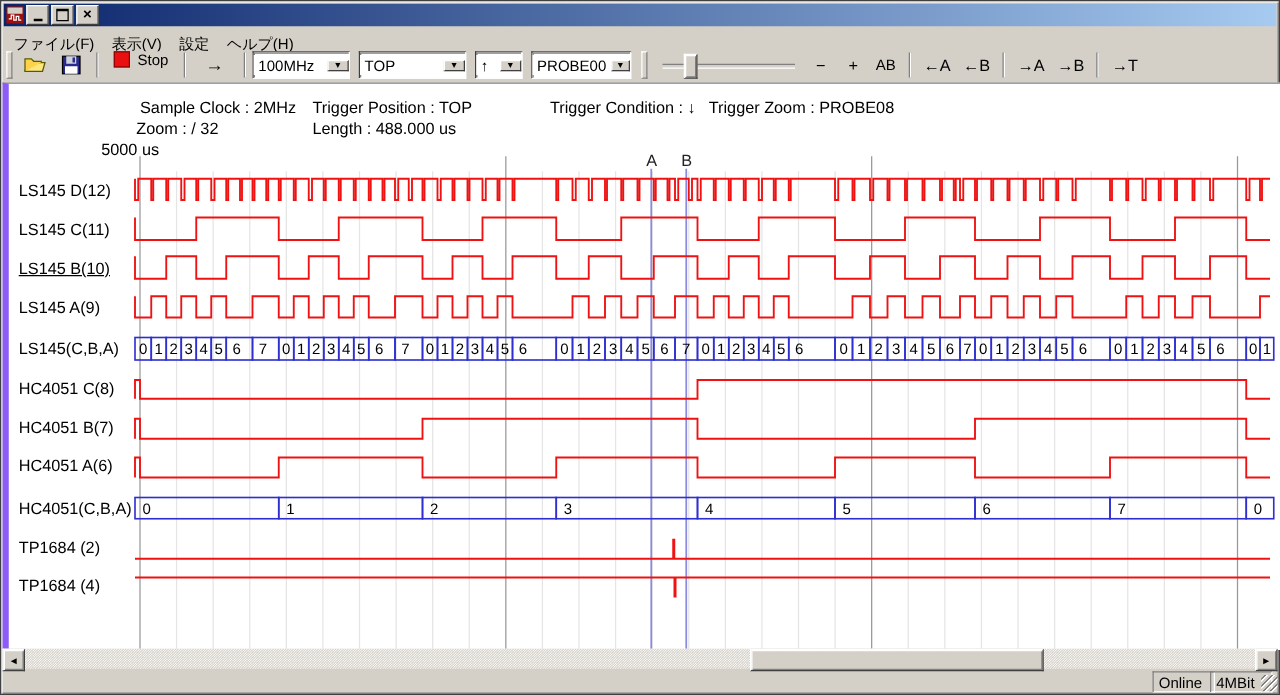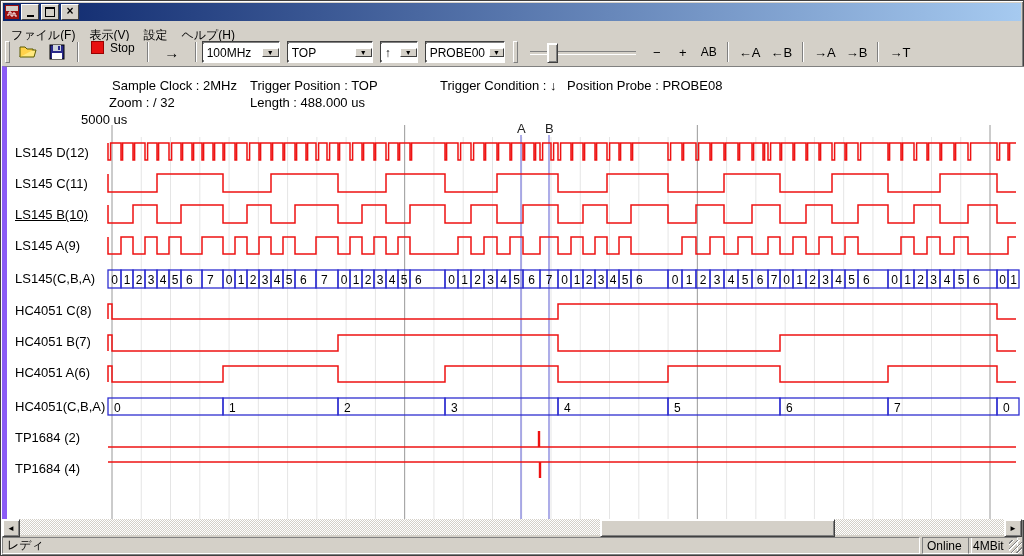--- a/index.html
+++ b/index.html
@@ -160,21 +160,21 @@
       <span class="tb-btn txt" style="font-size: 13px;">→T</span>
     </span>
 </div>
 
 <div id="panel">
   <div class="info" style="left:105px;top:11px">Sample Clock : 2MHz</div>
   <div class="info" style="left:102px;top:28px">Zoom : /  32</div>
   <div class="info" style="left:243px;top:11px">Trigger Position : TOP</div>
   <div class="info" style="left:243px;top:28px">Length : 488.000 us</div>
   <div class="info" style="left:433px;top:11px">Trigger Condition : ↓</div>
-  <div class="info" style="left:560px;top:11px">Position Probe : PROBE08</div>
+  <div class="info" style="left:560px;top:11px">Trigger Zoom : PROBE08</div>
   <div class="info" style="left:74px;top:45px">5000 us</div>
   <div id="ch-labels">
       <div class="ch-label" style="top: 78px;">LS145 D(12)</div>
       <div class="ch-label" style="top: 109px;">LS145 C(11)</div>
       <div class="ch-label" style="top: 140px; text-decoration: underline;">LS145 B(10)</div>
       <div class="ch-label" style="top: 171px;">LS145 A(9)</div>
       <div class="ch-label" style="top: 204px;">LS145(C,B,A)</div>
       <div class="ch-label" style="top: 236px;">HC4051 C(8)</div>
       <div class="ch-label" style="top: 267px;">HC4051 B(7)</div>
       <div class="ch-label" style="top: 298px;">HC4051 A(6)</div>
@@ -404,23 +404,20 @@
   <span class="scroll-btn" style="left:0">
       <span>◄</span>
     </span>
   <span id="scroll-thumb"></span>
   <span class="scroll-btn" style="right:0;left:auto">
       <span>►</span>
     </span>
 </div>
 
 <div id="statusbar">
-  <span class="status-pane" id="pane-ready">
-      <span>レディ</span>
-    </span>
   <span class="status-pane" id="pane-online">
       <span>Online</span>
     </span>
   <span class="status-pane" id="pane-mem">
       <span>4MBit</span>
     </span>
   <span id="resize-grip"></span>
 </div>
 
 </body></html>

